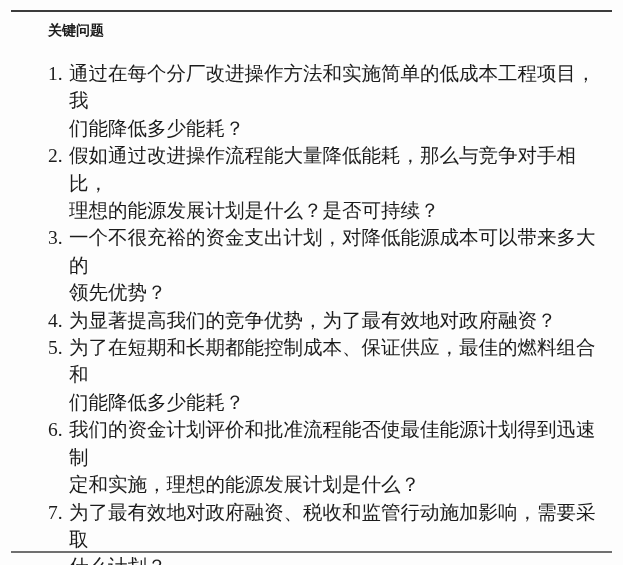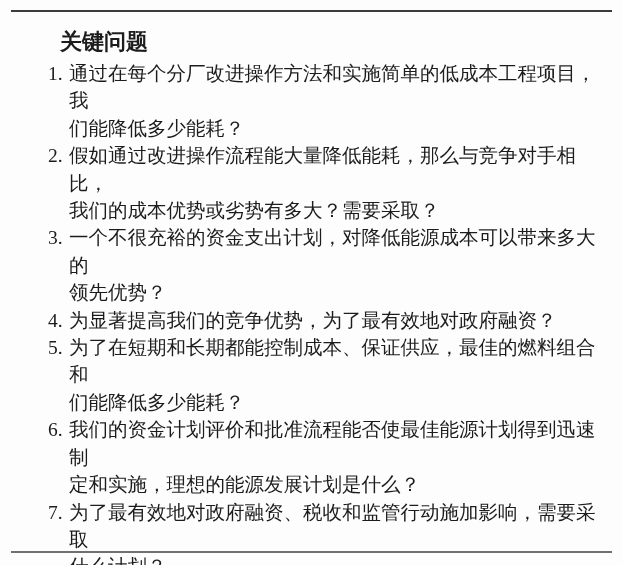--- a/index.html
+++ b/index.html
@@ -30,24 +30,24 @@
     background: var(--rule-top-color, #3c3c3c);
   }
   .rule-bottom {
     top: 551px;
     background: var(--rule-bottom-color, #707070);
   }
   .title {
     position: absolute;
     left: 48px;
     top: 19px;
-    margin: 12px;
+    margin: 0;
     font-family: "Liberation Sans", "DejaVu Sans", sans-serif;
     font-weight: bold;
-    font-size: 22px;
+    font-size: 14px;
     line-height: 22px;
     color: var(--text-color, #161616);
   }
   .question-list {
     position: absolute;
     left: 48px;
     top: 60px;
     width: 560px;
   }
   .q-item {
@@ -74,21 +74,21 @@
   <h1 class="title">关键问题</h1>
   <div class="question-list">
       <div class="q-item">
         <span class="q-num">1.</span>
         <span class="q-text">通过在每个分厂改进操作方法和实施简单的低成本工程项目，我
 们能降低多少能耗？</span>
       </div>
       <div class="q-item">
         <span class="q-num">2.</span>
         <span class="q-text">假如通过改进操作流程能大量降低能耗，那么与竞争对手相比，
-我们的成本优势或劣势有多大？需要采取？</span>
+理想的能源发展计划是什么？是否可持续？</span>
       </div>
       <div class="q-item">
         <span class="q-num">3.</span>
         <span class="q-text">一个不很充裕的资金支出计划，对降低能源成本可以带来多大的
 领先优势？</span>
       </div>
       <div class="q-item">
         <span class="q-num">4.</span>
         <span class="q-text">为显著提高我们的竞争优势，为了最有效地对政府融资？</span>
       </div>

